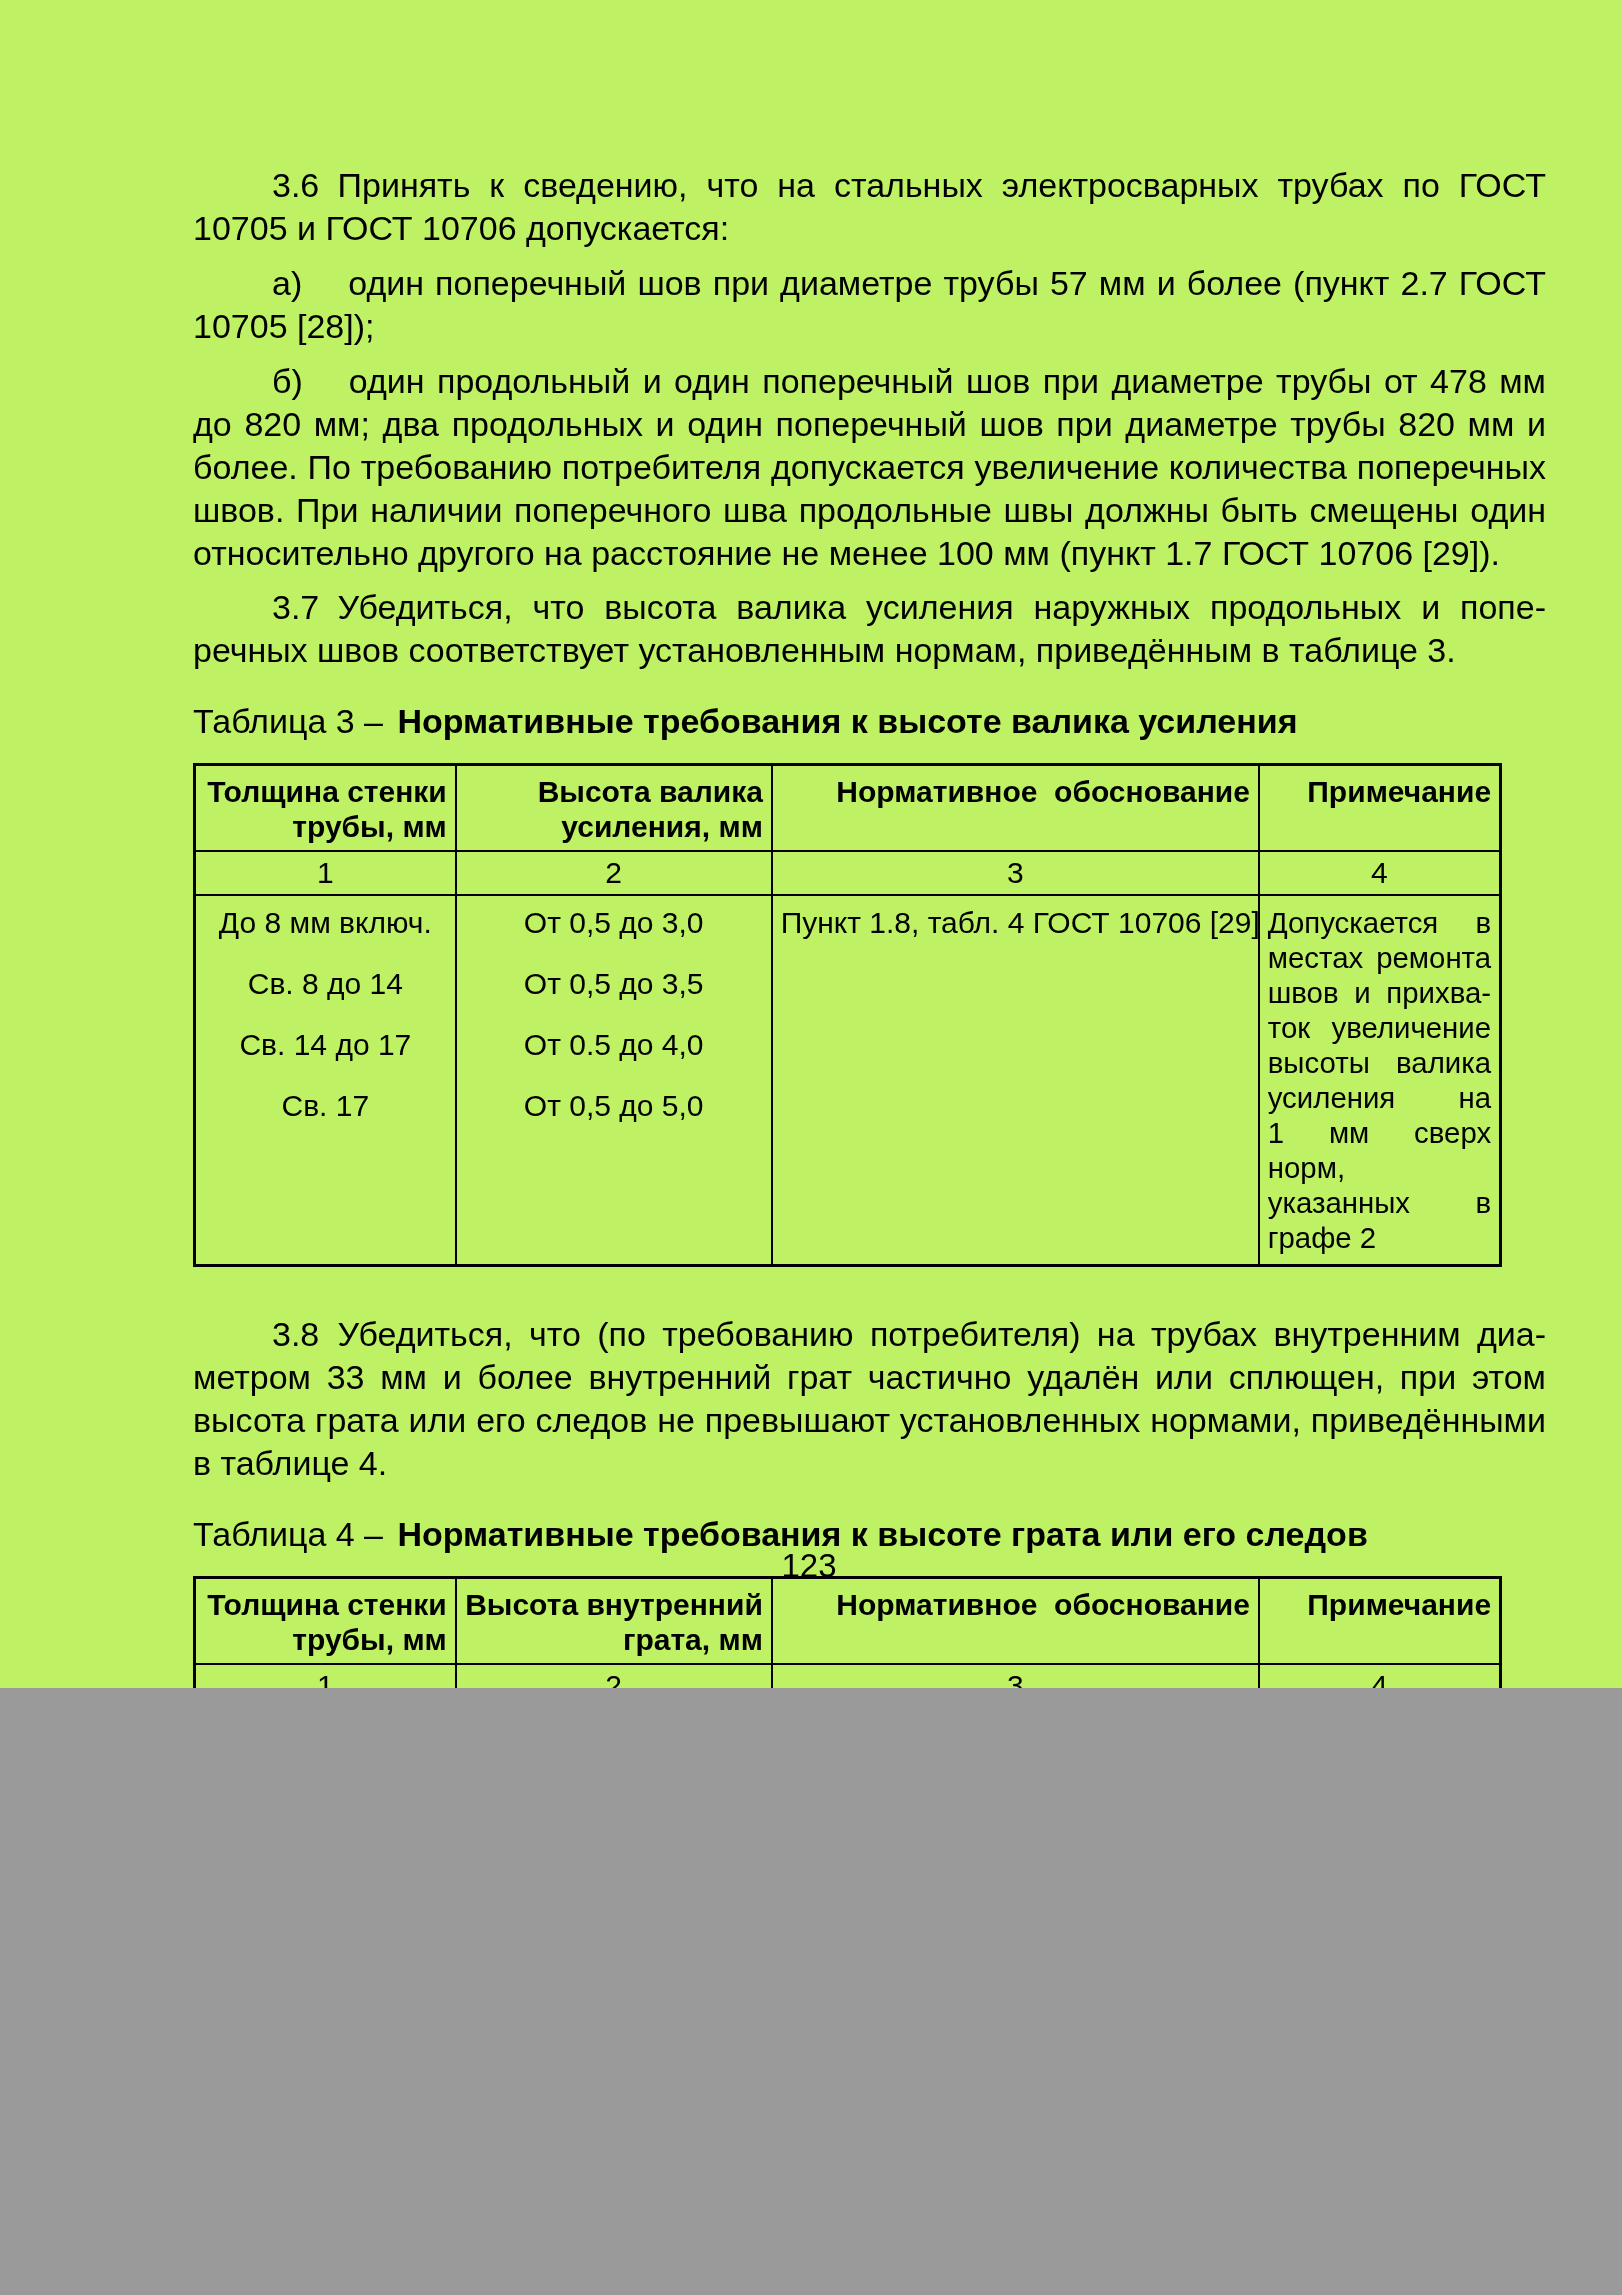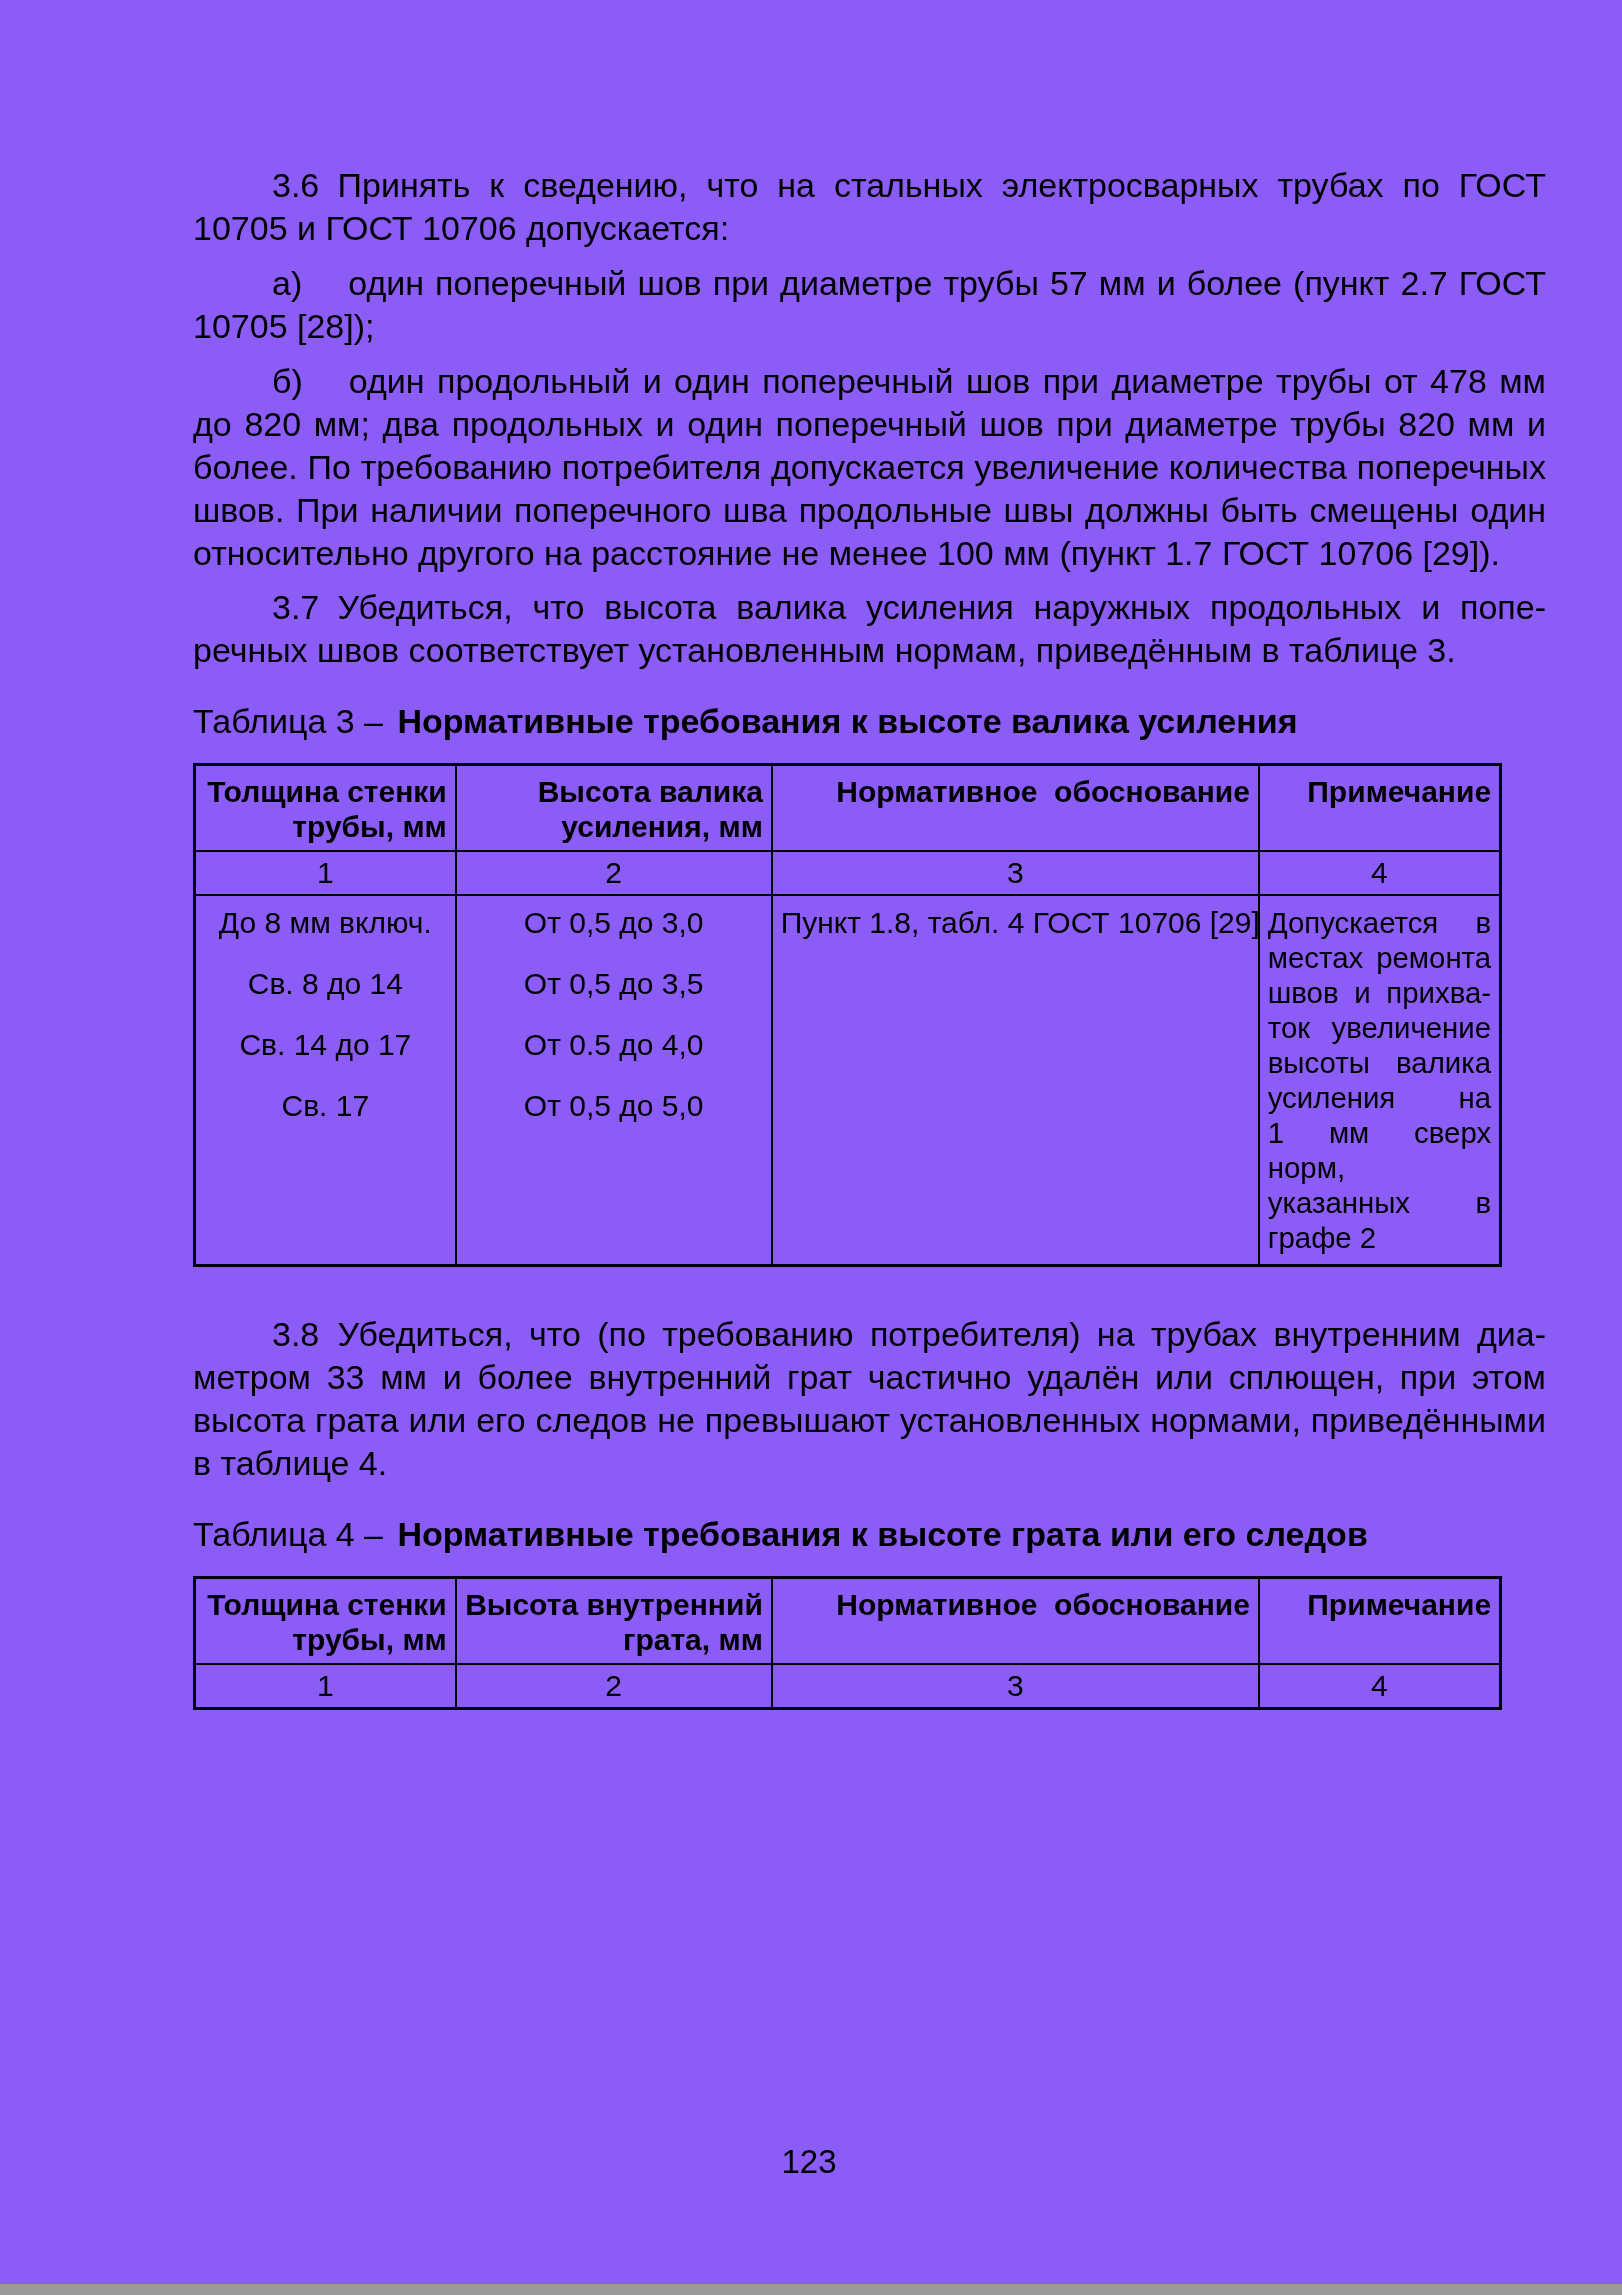--- a/index.html
+++ b/index.html
@@ -1,19 +1,19 @@
 <!DOCTYPE html>
 <html lang="ru" style="font-size:10.5px"><head>
 <meta charset="utf-8">
 <style>
   html,body{margin:0;padding:0;background:#9a9a9a;}
   .sheet{
     position:relative;
-    width:1622px;height:2284px;
-    background:#8b5cf6;
+    width:1622px;height:1688px;
+    background:#bef264;
     color:#000000;
     font-family:"Liberation Sans", sans-serif;
     overflow:hidden;
     box-sizing:border-box;
     padding:164px 76px 0 193px;
   }
   
   .para{
     font-size:34px;
     line-height:43px;

